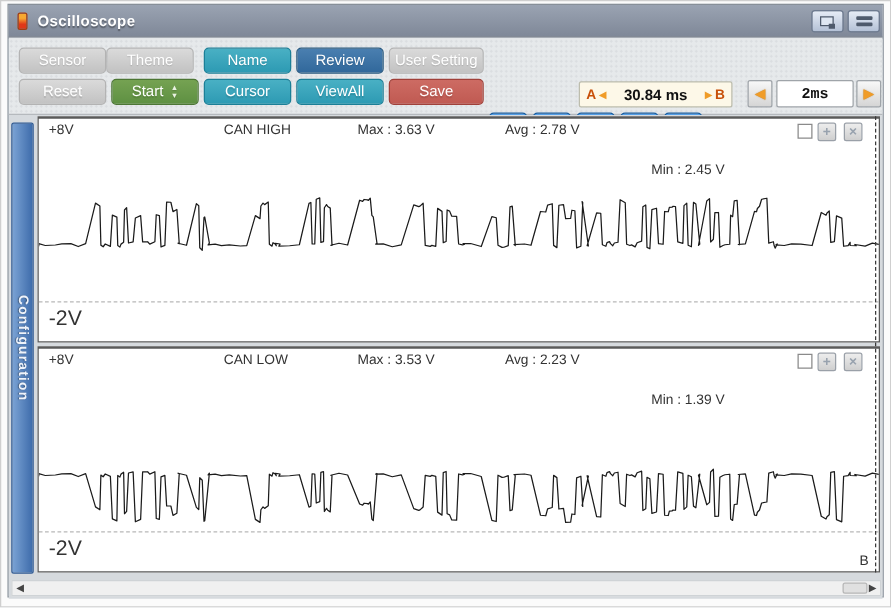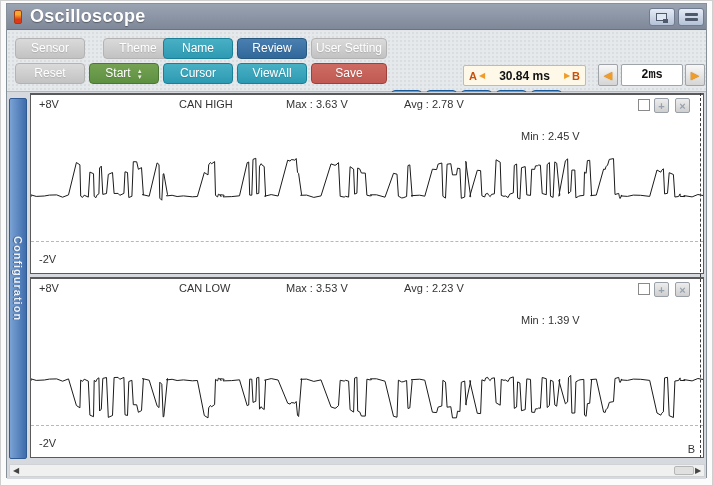--- a/index.html
+++ b/index.html
@@ -8,21 +8,21 @@
         box-shadow:inset 0 0 0 1px #cfcfcf;overflow:hidden;}
   .window{position:absolute;left:6px;top:3px;width:701px;height:475px;
           background:#e3e6e9;border:1px solid #878f98;}
 
   
   .titlebar{position:absolute;left:0;top:0;width:100%;height:26px;
     background:linear-gradient(#9aa3b2,#7f8898);
     border-bottom:1px solid #6b7380;display:flex;align-items:center;}
   .app-icon{width:8px;height:14px;margin:0 8px 0 7px;border-radius:2px;
     background:linear-gradient(#f8a830 30%,#e03818 70%);border:1px solid #a33c10;}
-  .win-title{color:#fff;font-weight:bold;font-size:18px;letter-spacing:.3px;
+  .win-title{color:#fff;font-weight:bold;font-size:12px;letter-spacing:.3px;
     text-shadow:0 1px 1px rgba(0,0,0,.35);}
   .winbtns{position:absolute;right:2px;top:4px;display:flex;gap:3px;}
   .winbtn{width:26px;height:18px;border:1px solid #6e7b90;border-radius:3px;
     background:linear-gradient(#e6ecf6,#b4c1d6);position:relative;cursor:pointer;padding:0;}
   .glyph-restore{position:absolute;left:6px;top:4px;width:11px;height:8px;
     border:1px solid #4e5a6c;background:#dfe7f2;}
   .glyph-restore::after{content:"";position:absolute;right:-2px;bottom:-3px;
     width:5px;height:4px;background:#4e5a6c;}
   .glyph-bars{position:absolute;left:6px;top:4px;width:13px;height:9px;}
   .glyph-bars i{display:block;height:3px;background:#4e5a6c;border-radius:1px;margin-bottom:2px;}
@@ -80,21 +80,21 @@
   .panel{position:absolute;left:0;width:674px;height:181px;background:#fff;
     border:1px solid #5a5a5a;overflow:hidden;}
   .panel.p0{top:0;border-top-width:2px;}
   .panel.p1{top:184px;border-top-width:2px;}
   .ph-text{position:absolute;top:3px;font-size:11px;color:#333;white-space:nowrap;}
   .scale-top{left:8px;}
   .ch-name{left:148px;}
   .ch-max{left:255px;}
   .ch-avg{left:373px;}
   .ch-min{left:490px;margin-top:32px;}
-  .scale-bottom{position:absolute;left:8px;bottom:8px;font-size:11px;color:#333;}
+  .scale-bottom{position:absolute;left:8px;bottom:8px;font-size:17px;color:#333;}
   .chk{position:absolute;top:4px;left:607px;width:12px;height:12px;background:#fff;
     border:1px solid #8a8a8a;cursor:pointer;padding:0;}
   .mini{position:absolute;top:3px;width:15px;height:15px;border:1px solid #9aa0a8;
     border-radius:2px;background:linear-gradient(#ededed,#cfcfcf);cursor:pointer;padding:0;
     font-size:11px;line-height:12px;font-weight:bold;color:#98a2ae;text-align:center;}
   .mini.add{left:623px;}
   .mini.close{left:644px;}
   .dash-h{position:absolute;left:0;width:100%;top:146px;border-top:1px dashed #b8b8b8;}
   .wave{position:absolute;left:0;top:0;width:674px;height:181px;}
   .cursor-b{position:absolute;left:670px;top:0;height:100%;border-left:1px dashed #3a3a3a;}
@@ -127,21 +127,21 @@
               <i></i>
               <i></i>
             </span>
         </button>
       </div>
     </div>
 
     <div class="toolbar">
 
       <button class="tbtn gray" style="left:8px;top:7px;width:70px">Sensor</button>
-      <button class="tbtn gray" style="left:96px;top:7px;width:70px">Theme</button>
+      <button class="tbtn gray" style="left:78px;top:7px;width:70px">Theme</button>
       <button class="tbtn teal" style="left:156px;top:7px;width:70px">Name</button>
       <button class="tbtn gray" style="left:304px;top:7px;width:76px">User Setting</button>
       <button class="tbtn blue" style="left:230px;top:7px;width:70px">Review</button>
 
       <div class="ab-box">
         <span class="ab-letter">A</span>
         <span class="ab-arrow">◀</span>
         <span class="ab-time">30.84 ms</span>
         <span class="ab-arrow">▶</span>
         <span class="ab-letter">B</span>

